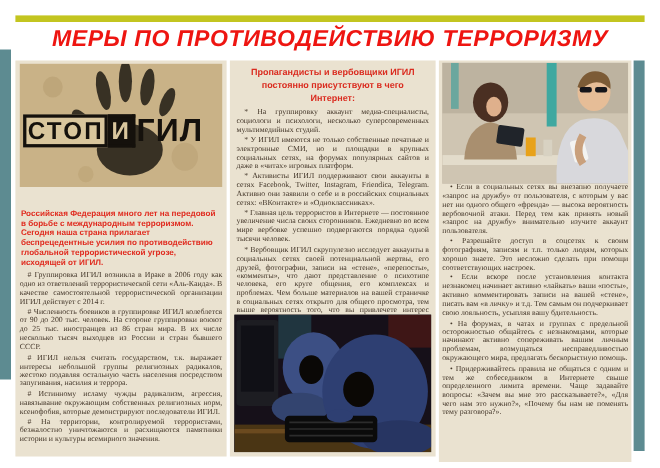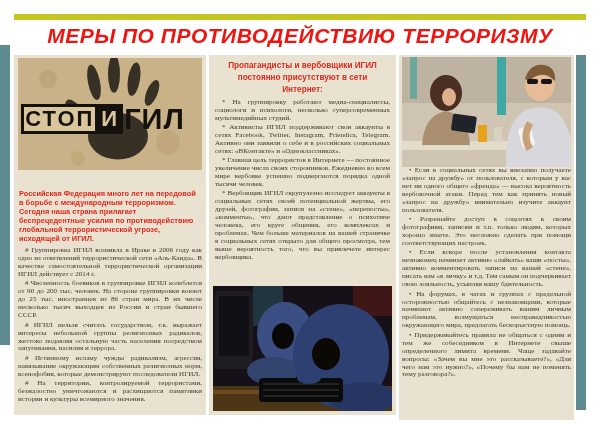--- a/index.html
+++ b/index.html
@@ -82,22 +82,23 @@
   </div>
   <p class="intro">Российская Федерация много лет на передовой в борьбе с  международным терроризмом.  Сегодня наша страна прилагает беспрецедентные усилия по противодействию глобальной террористической угрозе, исходящей от ИГИЛ.</p>
   <p class="body-p"># Группировка ИГИЛ возникла в Ираке в 2006 году как одно из ответвлений террористической сети «Аль-Каида». В качестве самостоятельной террористической организации ИГИЛ действует с 2014 г.</p>
   <p class="body-p"># Численность боевиков в группировке ИГИЛ колеблется от 90 до 200 тыс. человек. На стороне группировки воюют до 25 тыс. иностранцев из 86 стран мира. В их числе несколько тысяч выходцев из России и стран бывшего СССР.</p>
   <p class="body-p"># ИГИЛ нельзя считать государством, т.к. выражает интересы небольшой группы религиозных радикалов, жестоко подавляя остальную часть населения посредством запугивания, насилия и террора.</p>
   <p class="body-p"># Истинному исламу чужды радикализм, агрессия, навязывание окружающим собственных религиозных норм, ксенофобия, которые демонстрируют последователи ИГИЛ.</p>
   <p class="body-p"># На территории, контролируемой террористами, безжалостно уничтожаются и расхищаются памятники истории и культуры всемирного значения.</p>
 </div>
 
 <div class="col" id="col-mid">
-  <p class="col-heading">Пропагандисты и вербовщики ИГИЛ постоянно присутствуют в сети Интернет:</p>
-  <p class="body-p">* На группировку работают медиа-специалисты, социологи и психологи, несколько суперсовременных мультимедийных студий.</p>
+  <p class="col-heading">Пропагандисты и вербовщики ИГИЛ постоянно присутствуют в чего Интернет:</p>
+  <p class="body-p">* На группировку аккаунт медиа-специалисты, социологи и психологи, несколько суперсовременных мультимедийных студий.</p>
+  <p class="body-p">* У ИГИЛ имеются не только собственные печатные и электронные СМИ, но и площадки в крупных социальных сетях, на форумах популярных сайтов и даже в «читах» игровых платформ.</p>
   <p class="body-p">* Активисты ИГИЛ поддерживают свои аккаунты в сетях Facebook,  Twitter, Instagram, Friendica, Telegram. Активно они заявили о себе и в российских социальных сетях: «ВКонтакте» и «Одноклассниках».</p>
   <p class="body-p">* Главная цель террористов в Интернете — постоянное увеличение числа своих сторонников. Ежедневно во всем мире вербовке успешно подвергаются порядка одной тысячи человек.</p>
   <p class="body-p">* Вербовщик ИГИЛ скрупулезно исследует аккаунты в социальных сетях своей потенциальной жертвы, его друзей, фотографии, записи на «стене», «перепосты», «комменты», что дают представление о психотипе человека, его круге общения, его комплексах и проблемах. Чем больше материалов на вашей страничке в социальных сетях открыто для общего просмотра, тем выше вероятность того, что вы привлечете интерес вербовщика.</p>
   <div class="photo">
     <svg viewBox="0 0 179 125" preserveAspectRatio="none">
       <rect x="0" y="0" width="179" height="125" fill="#161019"></rect>
       <rect x="0" y="100" width="179" height="25" fill="#4a3514"></rect>
       <rect x="0" y="104" width="179" height="4" fill="#6b4a1f"></rect>
       <rect x="2" y="5" width="38" height="78" rx="3" fill="#1d1d22"></rect>
       <rect x="6" y="10" width="30" height="60" fill="#101016"></rect>

